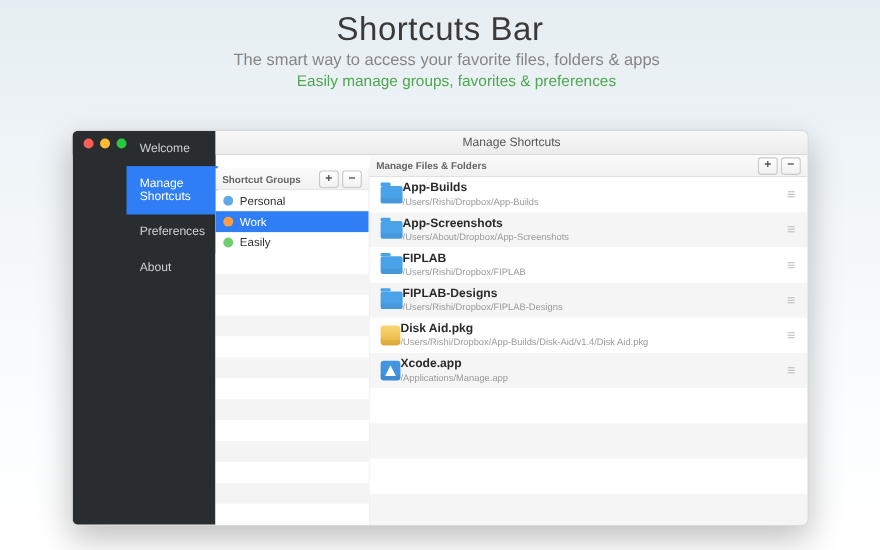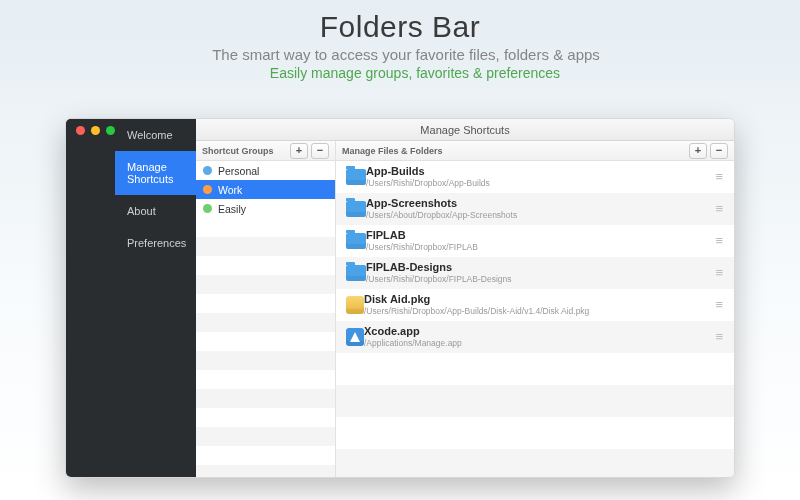--- a/index.html
+++ b/index.html
@@ -49,21 +49,21 @@
   }
   .titlebar-light {
     height:22px; line-height:22px; text-align:center;
     font-size:11px; color:#555;
     background:linear-gradient(#f8f8f8,#ececec);
     border-bottom:1px solid #d7d7d7;
   }
   .panels { flex:1; display:flex; }
   .panel-groups {
     width:140px; border-right:1px solid #e1e1e1;
-    display:flex; flex-direction:column;
+    display:flex; flex-direction:column;margin-top:12px;
   }
   .panel-files {
     flex:1; display:flex; flex-direction:column;
   }
   .panel-head {
     height:20px; display:flex; align-items:center;
     font-size:9px; color:#666; font-weight:600;
     background:linear-gradient(#fbfbfb,#f1f1f1);
     border-bottom:1px solid #e1e1e1;
     padding:0 6px;
@@ -131,38 +131,38 @@
 
   
   .file-stripes .stripe { height:32px; }
   .file-stripes .stripe:nth-child(odd){ background:#fff; }
   .file-stripes .stripe:nth-child(even){ background:#f5f5f5; }
 </style>
 </head>
 <body>
 
 <div class="hero">
-  <h1>Folders Bar</h1>
+  <h1>Shortcuts Bar</h1>
   <h2>The smart way to access your favorite files, folders &amp; apps</h2>
   <h3>Easily manage groups, favorites &amp; preferences</h3>
 </div>
 
 <div class="window">
 
   <div class="sidebar">
     <div class="titlebar-dark">
       <span class="dot red"></span>
       <span class="dot yellow"></span>
       <span class="dot green"></span>
     </div>
     <div id="nav">
         <div class="nav-item">Welcome</div>
         <div class="nav-item active">Manage Shortcuts</div>
+        <div class="nav-item">Preferences</div>
         <div class="nav-item">About</div>
-        <div class="nav-item">Preferences</div>
       </div>
   </div>
 
   <div class="right">
     <div class="titlebar-light">Manage Shortcuts</div>
 
     <div class="panels">
 
       <div class="panel-groups">
         <div class="panel-head">

